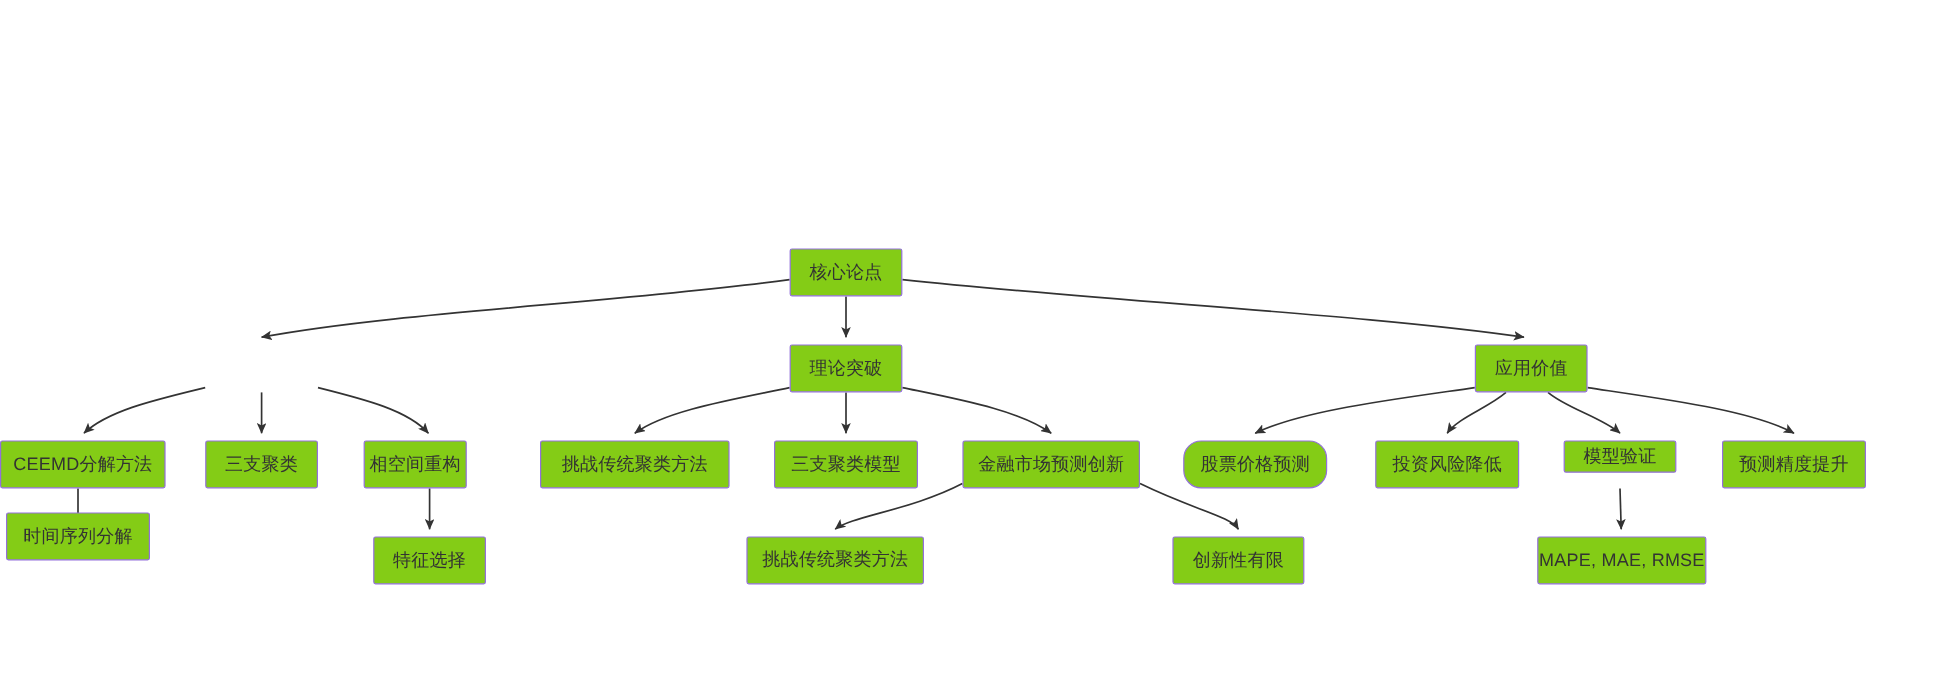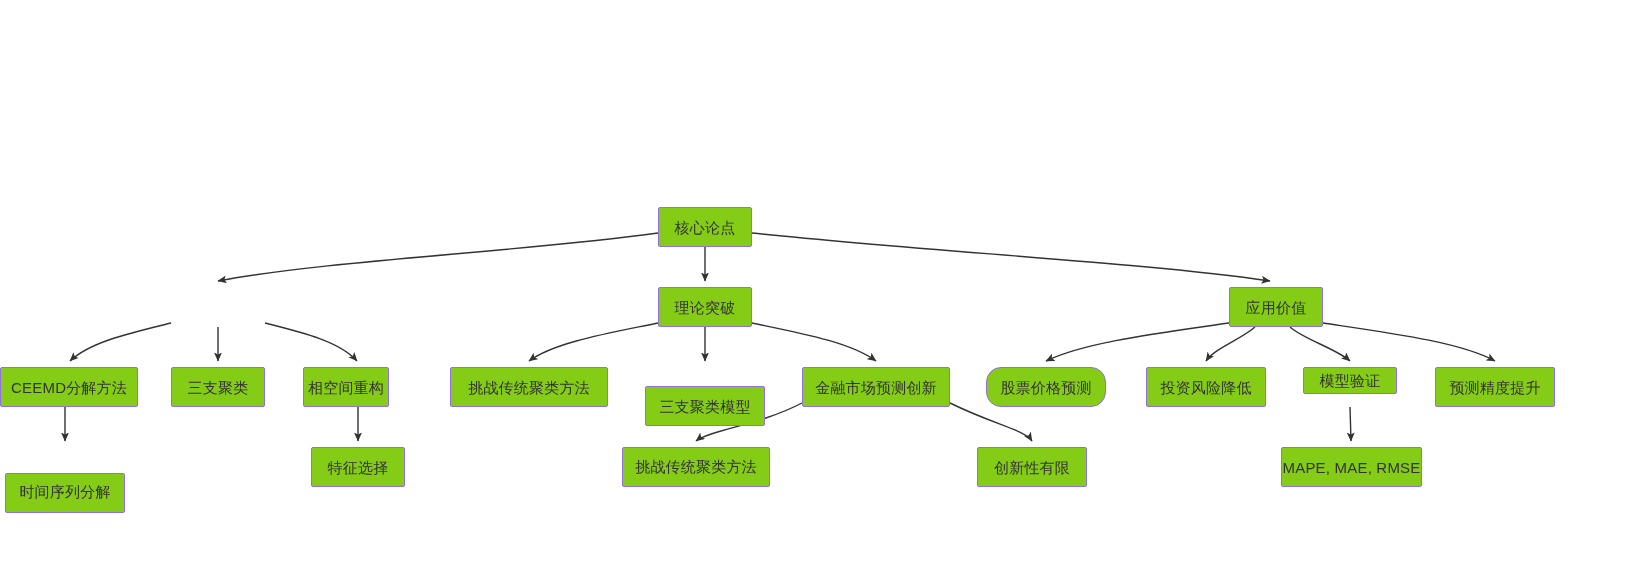--- a/index.html
+++ b/index.html
@@ -108,39 +108,39 @@
       </div>
       <div class="flow-node" style="left: 171px; top: 367px; width: 94px; height: 40px;">
         <span class="node-label">三支聚类</span>
       </div>
       <div class="flow-node" style="left: 303px; top: 367px; width: 86px; height: 40px;">
         <span class="node-label">相空间重构</span>
       </div>
       <div class="flow-node" style="left: 450px; top: 367px; width: 158px; height: 40px;">
         <span class="node-label">挑战传统聚类方法</span>
       </div>
-      <div class="flow-node" style="left: 645px; top: 386px; width: 120px; height: 40px;">
+      <div class="flow-node" style="left: 645px; top: 367px; width: 120px; height: 40px;">
         <span class="node-label">三支聚类模型</span>
       </div>
       <div class="flow-node" style="left: 802px; top: 367px; width: 148px; height: 40px;">
         <span class="node-label">金融市场预测创新</span>
       </div>
       <div class="flow-node" style="left: 986px; top: 367px; width: 120px; height: 40px; border-radius: 15px;">
         <span class="node-label">股票价格预测</span>
       </div>
       <div class="flow-node" style="left: 1146px; top: 367px; width: 120px; height: 40px;">
         <span class="node-label">投资风险降低</span>
       </div>
       <div class="flow-node" style="left: 1303px; top: 367px; width: 94px; height: 27px;">
         <span class="node-label">模型验证</span>
       </div>
       <div class="flow-node" style="left: 1435px; top: 367px; width: 120px; height: 40px; text-align: center;">
         <span class="node-label">预测精度提升</span>
       </div>
-      <div class="flow-node" style="left: 5px; top: 473px; width: 120px; height: 40px; font-family: Liberation Mono, monospace;">
+      <div class="flow-node" style="left: 5px; top: 427px; width: 120px; height: 40px;">
         <span class="node-label">时间序列分解</span>
       </div>
       <div class="flow-node" style="left: 311px; top: 447px; width: 94px; height: 40px;">
         <span class="node-label">特征选择</span>
       </div>
       <div class="flow-node" style="left: 622px; top: 447px; width: 148px; height: 40px; font-family: Liberation Serif, serif;">
         <span class="node-label">挑战传统聚类方法</span>
       </div>
       <div class="flow-node" style="left: 977px; top: 447px; width: 110px; height: 40px;">
         <span class="node-label">创新性有限</span>

